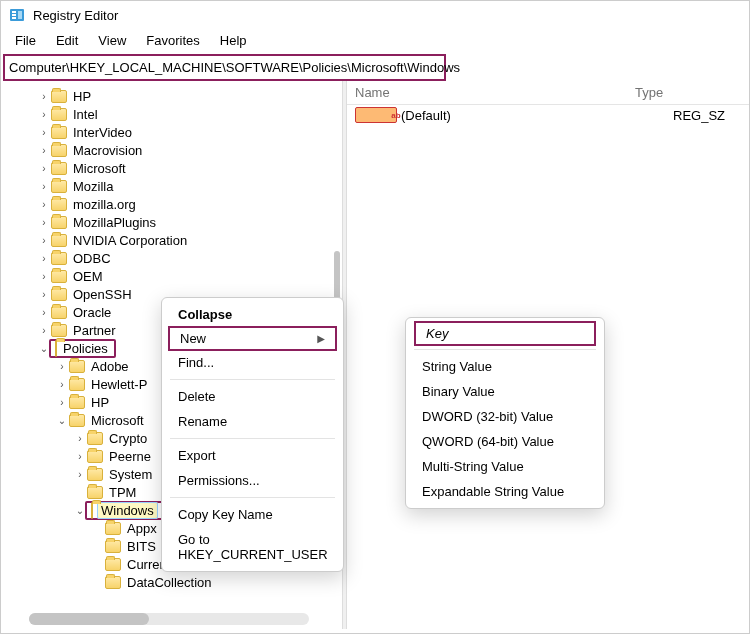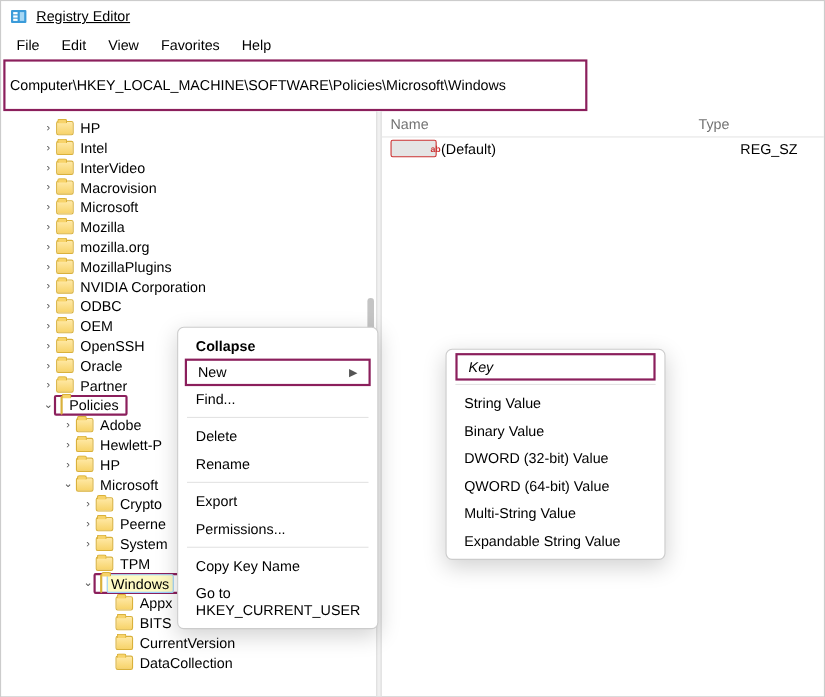--- a/index.html
+++ b/index.html
@@ -1,25 +1,25 @@
 <!DOCTYPE html>
 <html><head>
 <meta charset="utf-8">
 <style>
 * { box-sizing: border-box; margin: 0; padding: 0; font-family: "Segoe UI", Tahoma, sans-serif; font-size: 13px; }
 body { background: #fff; width: 750px; height: 634px; position: relative; overflow: hidden; border: 1px solid #ccc; }
 
-.titlebar { display: flex; align-items: flex-start; padding: 6px 8px; gap: 8px; text-decoration: underline; }
+.titlebar { display: flex; align-items: flex-end; padding: 6px 8px; gap: 8px; }
 .titlebar .icon { width: 16px; height: 16px; }
 .titlebar .title { font-size: 13px; }
 
 .menubar { display: flex; gap: 4px; padding: 2px 6px 4px 6px; }
 .menubar span { padding: 2px 8px; cursor: default; }
 
-.addrbar { border: 2px solid #8b1f5c; margin: 0 4px 0 2px; padding: 14px 4px; width: 531px; }
+.addrbar { border: 2px solid #8b1f5c; margin: 0 4px 0 2px; padding: 4px 4px; width: 443px; }
 
 .content { display: flex; height: 548px; position: relative; }
 
 .tree { width: 341px; overflow: hidden; position: relative; padding-top: 6px; }
 .tree-inner { position: relative; }
 .row { display: flex; align-items: center; height: 18px; white-space: nowrap; }
 .indent { display: inline-block; }
 .twisty { width: 14px; text-align: center; color: #555; font-size: 10px; user-select: none; }
 .folder { width: 16px; height: 13px; background: linear-gradient(#ffe9a6,#f7d36a); border: 1px solid #d9b13b; border-radius: 2px; margin-right: 4px; position: relative; }
 .folder::before { content:""; position:absolute; top:-3px; left:0; width:7px; height:3px; background:#f7d36a; border:1px solid #d9b13b; border-bottom:none; border-radius:2px 2px 0 0;}
@@ -28,21 +28,21 @@
 .hl-box { border: 2px solid #8b1f5c; border-radius: 2px; padding: 0 4px; margin-left: -2px; }
 
 .divider { width: 5px; background: #f0f0f0; border-left: 1px solid #ddd; border-right: 1px solid #ddd; cursor: col-resize; }
 
 .list { flex: 1; padding: 0; }
 .list-header { display: flex; border-bottom: 1px solid #e5e5e5; }
 .list-header div { padding: 4px 8px; font-weight: 400; color: #737373; }
 .col-name { width: 280px; }
 .col-type { flex: 1; }
 .list-row { display: flex; padding: 2px 8px; align-items: center; }
-.ab-icon { width:16px; height:16px; background:#e5e5e5; border:1px solid #c33; color:#c33; font-size:8px; font-weight:bold; display:flex; align-items:center; justify-content:center; margin-right:4px; border-radius:2px;padding-left:40px;}
+.ab-icon { width:16px; height:16px; background:#fdba74; border:1px solid #c33; color:#c33; font-size:8px; font-weight:bold; display:flex; align-items:center; justify-content:center; margin-right:4px; border-radius:2px;padding-left:40px;}
 
 .scrollbar-h { position: absolute; bottom: 4px; left: 28px; width: 280px; height: 12px; background: #e8e8e8; border-radius: 6px; }
 .scrollbar-h .thumb { position:absolute; left:0; top:0; height:12px; width:120px; background:#c4c4c4; border-radius:6px;}
 .scrollbar-v-mark { position:absolute; right:2px; top:170px; width:6px; height:60px; background:#c4c4c4; border-radius:3px;}
 
 .ctx { position: absolute; background: #fff; border: 1px solid #ccc; box-shadow: 0 6px 20px rgba(0,0,0,0.18); border-radius: 6px; padding: 4px 0; z-index: 10; }
 .ctx .item { padding: 5px 16px; display:flex; justify-content:space-between; align-items:center; cursor: default; }
 .ctx .item.bold { font-weight: 600; }
 .ctx .sep { height: 1px; background: #e3e3e3; margin: 4px 8px; }
 .ctx .arrow { font-size: 10px; color: #555; }

